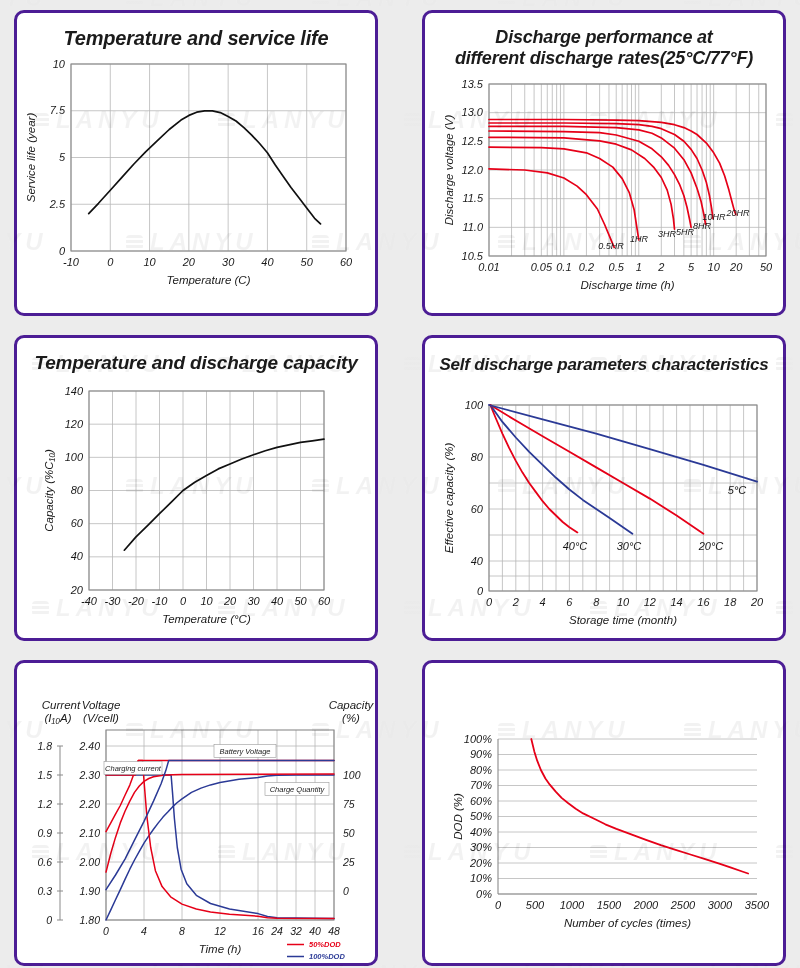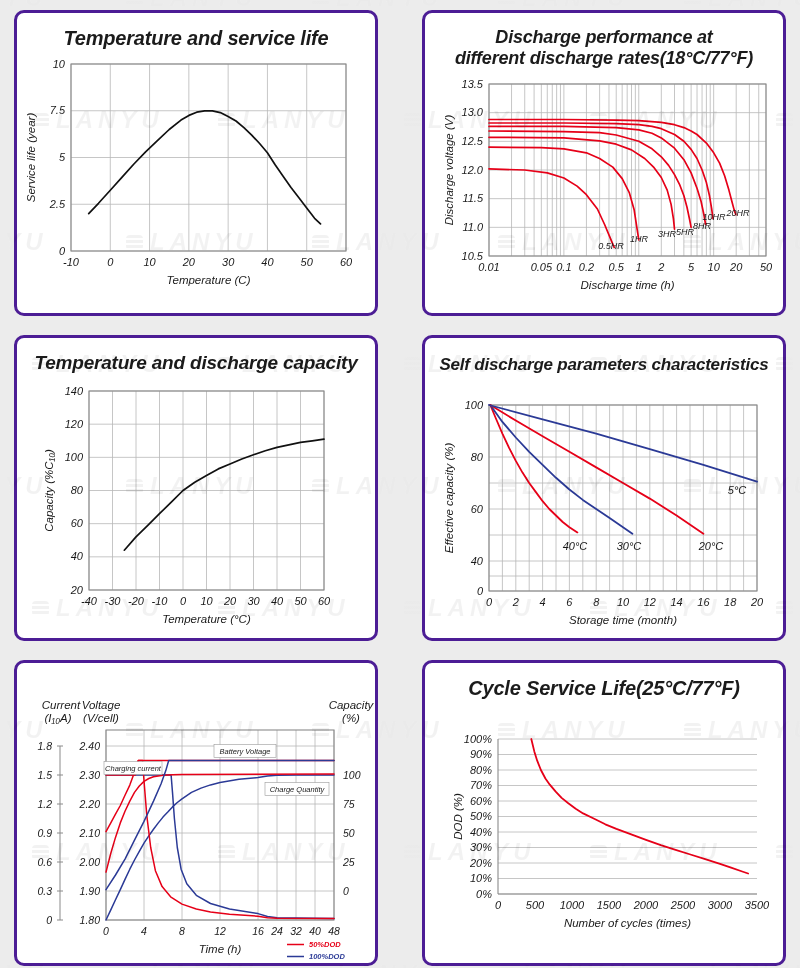--- a/index.html
+++ b/index.html
@@ -134,21 +134,21 @@
           </g>
           <g>
             <path d="M71.7 200.6 L81.5 190.3 L93.3 177.2 L105.1 164.1 L116.9 151.0 L128.6 138.9 L140.4 127.7 L152.2 116.5 L164.0 107.1 L171.9 102.4 L179.7 99.2 L187.6 97.8 L195.4 97.8 L203.3 99.6 L211.1 103.4 L219.0 108.0 L226.9 114.6 L234.7 122.1 L242.6 130.5 L250.4 139.8 L258.3 152.0 L266.1 163.2 L274.0 174.4 L281.9 184.7 L289.7 195.0 L297.6 205.3 L303.5 210.9" fill="none" stroke="#111111" stroke-width="1.7" stroke-linejoin="round" stroke-linecap="round"></path>
           </g>
           <g></g>
         </svg>
       </div>
   </div>
   <div class="card">
     <h2 class="title">Discharge performance at
-different discharge rates(18°C/77°F)</h2>
+different discharge rates(25°C/77°F)</h2>
     <div class="chart">
         <svg viewBox="0 0 364 306">
           <g>
             <line x1="64" x2="64" y1="71" y2="243" stroke="#b8b8b8" stroke-width="0.8"></line>
             <line x1="116.3428659800208" x2="116.3428659800208" y1="71" y2="243" stroke="#b8b8b8" stroke-width="0.8"></line>
             <line x1="138.88571133999307" x2="138.88571133999307" y1="71" y2="243" stroke="#b8b8b8" stroke-width="0.8"></line>
             <line x1="161.42855669996533" x2="161.42855669996533" y1="71" y2="243" stroke="#b8b8b8" stroke-width="0.8"></line>
             <line x1="191.22857732001387" x2="191.22857732001387" y1="71" y2="243" stroke="#b8b8b8" stroke-width="0.8"></line>
             <line x1="213.77142267998613" x2="213.77142267998613" y1="71" y2="243" stroke="#b8b8b8" stroke-width="0.8"></line>
             <line x1="236.3142680399584" x2="236.3142680399584" y1="71" y2="243" stroke="#b8b8b8" stroke-width="0.8"></line>
@@ -447,21 +447,20 @@
             <text x="280" y="128.8" text-anchor="middle" font-size="7.5" fill="#1a1a1a">Charge Quantity</text>
             <line x1="270" x2="287" y1="281.5" y2="281.5" stroke="#e60018" stroke-width="1.7"></line>
             <text x="292" y="284" text-anchor="start" font-size="7.5" fill="#e60018" font-weight="bold">50%DOD</text>
             <line x1="270" x2="287" y1="293.5" y2="293.5" stroke="#2b3a96" stroke-width="1.7"></line>
             <text x="292" y="296" text-anchor="start" font-size="7.5" fill="#2b3a96" font-weight="bold">100%DOD</text>
           </g>
         </svg>
       </div>
   </div>
   <div class="card">
-    <h2 class="title">Cycle Service Life(25°C/77°F)</h2>
     <div class="chart">
         <svg viewBox="0 0 364 306">
           <g>
             <line x1="73" x2="332" y1="231" y2="231" stroke="#b8b8b8" stroke-width="0.8"></line>
             <line x1="73" x2="332" y1="215.5" y2="215.5" stroke="#b8b8b8" stroke-width="0.8"></line>
             <line x1="73" x2="332" y1="200" y2="200" stroke="#b8b8b8" stroke-width="0.8"></line>
             <line x1="73" x2="332" y1="184.5" y2="184.5" stroke="#b8b8b8" stroke-width="0.8"></line>
             <line x1="73" x2="332" y1="169" y2="169" stroke="#b8b8b8" stroke-width="0.8"></line>
             <line x1="73" x2="332" y1="153.5" y2="153.5" stroke="#b8b8b8" stroke-width="0.8"></line>
             <line x1="73" x2="332" y1="138" y2="138" stroke="#b8b8b8" stroke-width="0.8"></line>

